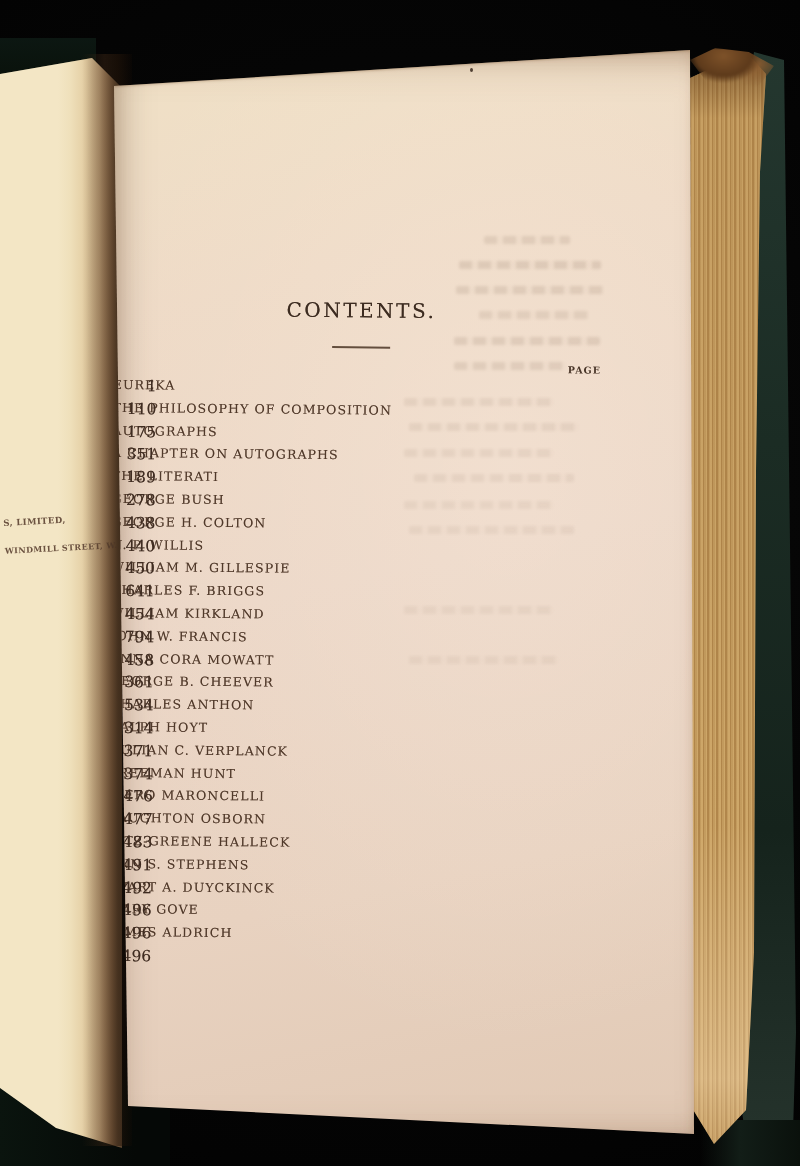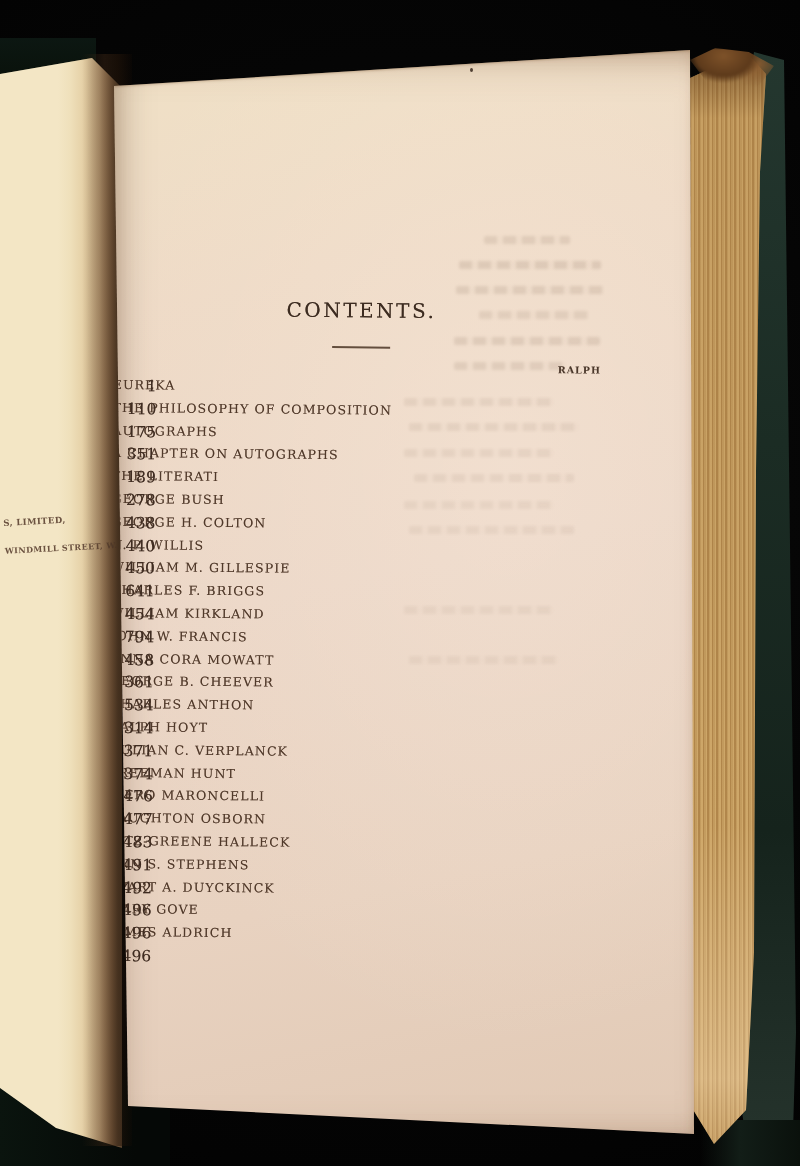--- a/index.html
+++ b/index.html
@@ -110,21 +110,21 @@
     <div class="ghost" style="left:300px;top:403px;width:150px;opacity:.09;"></div>
     <div class="ghost" style="left:310px;top:428px;width:160px;opacity:.09;"></div>
     <div class="ghost" style="left:300px;top:455px;width:150px;opacity:.08;"></div>
     <div class="ghost" style="left:305px;top:480px;width:165px;opacity:.08;"></div>
     <div class="ghost" style="left:300px;top:560px;width:150px;opacity:.07;"></div>
     <div class="ghost" style="left:305px;top:610px;width:150px;opacity:.07;"></div>
 
     <div class="content">
       <h1 class="title">CONTENTS.</h1>
       <div class="rule"></div>
-      <div class="pagehdr">RALPH</div>
+      <div class="pagehdr">PAGE</div>
       <div class="toc" id="toc">
   <div class="row">
     <span class="lbl">EUREKA</span>
     <span class="lead"></span>
     <span class="num">1</span>
   </div>
 
   <div class="row">
     <span class="lbl">THE PHILOSOPHY OF COMPOSITION</span>
     <span class="lead"></span>

